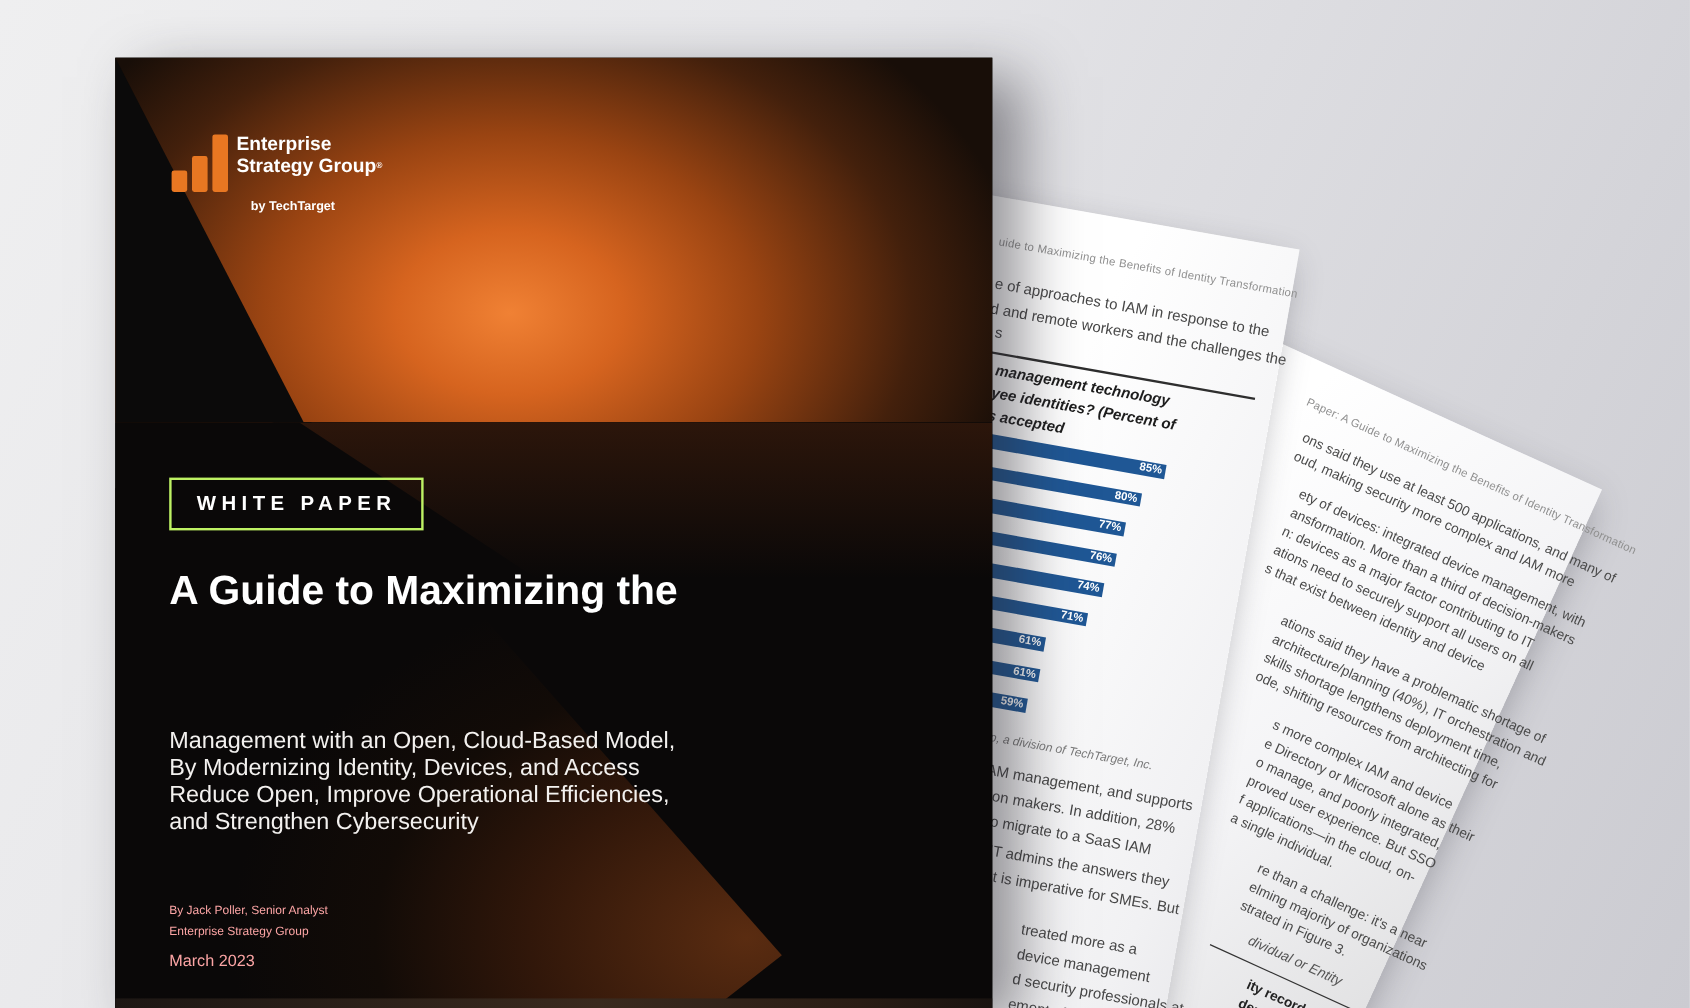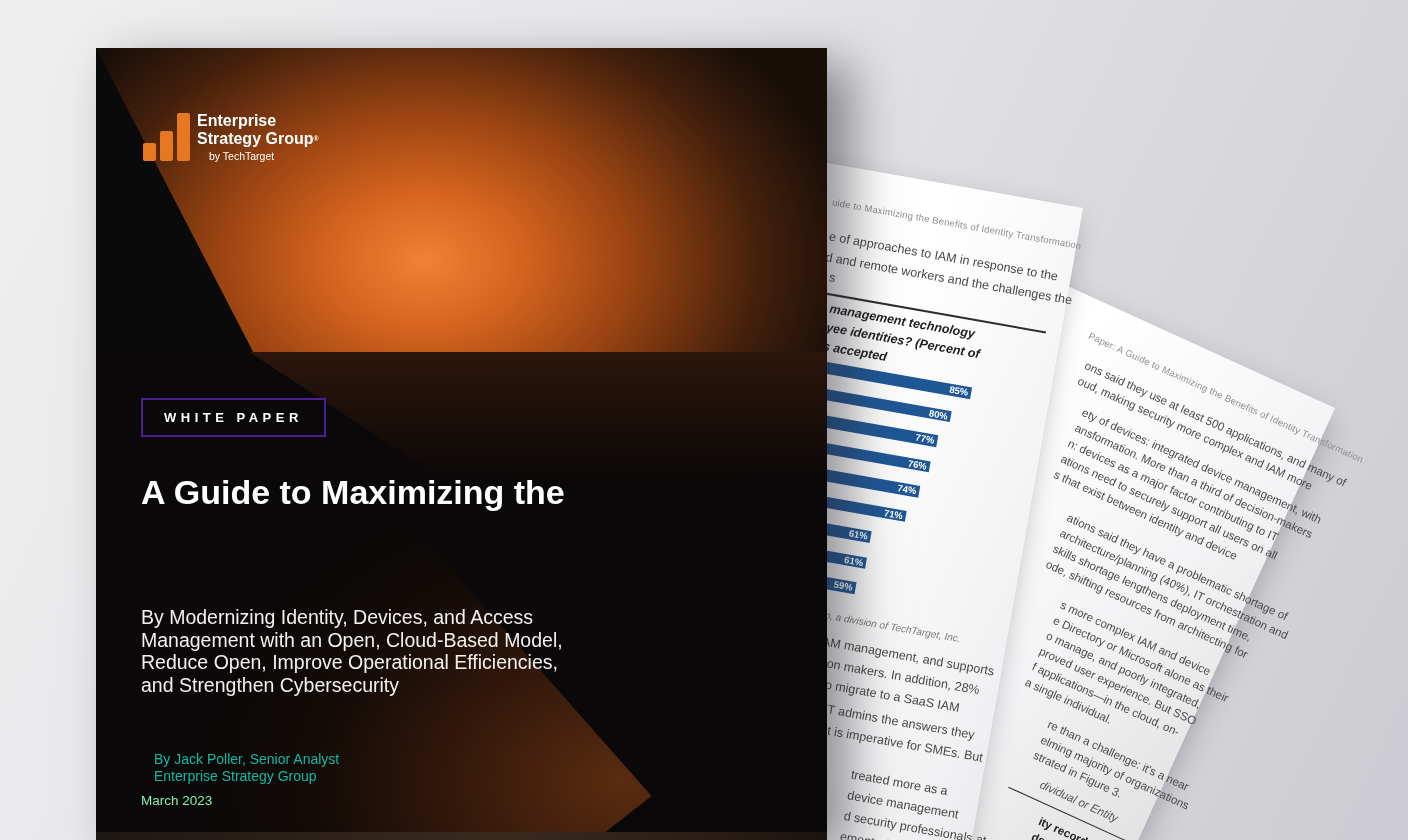--- a/index.html
+++ b/index.html
@@ -37,34 +37,34 @@
   #cover-bottom{position:absolute;left:0;top:304px;width:731px;height:488px;background:#0a0808;}
   #cover-bottom .glow{position:absolute;inset:0;
       background:radial-gradient(ellipse 430px 310px at 72% 88%,#5a2c11 0%,#31170a 42%,#120b07 72%,#0a0808 100%);
       clip-path:polygon(21.2% -2%,76% 91%,58% 112%,-30% 112%,-30% 30%);}
   #cover-bottom .seam-glow{position:absolute;left:0;top:0;width:731px;height:130px;
       background:linear-gradient(180deg,rgba(72,33,13,.55),rgba(0,0,0,0));
       clip-path:polygon(21% 0,100% 0,100% 100%,48% 100%);}
   #bottom-strip{position:absolute;left:0;bottom:0;width:731px;height:8px;
       background:linear-gradient(to right,#1d1714,#3a2a1e 55%,#2a1d15 85%,#191310);}
 
-  #logo{position:absolute;left:47px;top:64px;display:flex;align-items:center;gap:7px;}
+  #logo{position:absolute;left:47px;top:64px;display:flex;align-items:flex-start;gap:7px;}
   #logo .bars{display:flex;align-items:flex-end;gap:4px;}
   #logo .b{width:13px;background:#e87722;border-radius:2px;}
   #logo .b1{height:18px;} #logo .b2{height:30px;} #logo .b3{height:48px;}
   #logo .wordmark{color:#fff;line-height:17px;font-size:16px;font-weight:bold;padding-bottom:1px;}
   #logo .reg{font-size:7px;vertical-align:top;}
-  #logo .tt{font-size:10.5px;font-weight:normal;color:#fff;margin-top:2px;padding-left:12px;}
-
-  #wp-box{position:absolute;left:45px;top:350px;border:2px solid #4c1d95;color:#fff;
-      font-size:13px;font-weight:bold;letter-spacing:4.5px;padding:10px 21px;white-space:nowrap;}
+  #logo .tt{font-size:10.5px;font-weight:bold;color:#fff;margin-top:18px;padding-left:12px;}
+
+  #wp-box{position:absolute;left:45px;top:350px;border:2px solid #bef264;color:#fff;
+      font-size:17px;font-weight:bold;letter-spacing:4.5px;padding:10px 21px;white-space:nowrap;}
   #cover-title{position:absolute;left:45px;top:424px;color:#fff;font-size:34px;font-weight:bold;line-height:40px;}
   #cover-subtitle{position:absolute;left:45px;top:558px;color:#f3f1ef;font-size:19.5px;line-height:22.5px;}
-  #cover-byline{position:absolute;left:58px;top:703px;color:#14b8a6;font-size:14px;line-height:17px;}
-  #cover-date{position:absolute;left:45px;top:745px;color:#86efac;font-size:13.5px;}
+  #cover-byline{position:absolute;left:45px;top:703px;color:#fca5a5;font-size:10px;line-height:17px;}
+  #cover-date{position:absolute;left:45px;top:745px;color:#fca5a5;font-size:13.5px;}
   .nw{white-space:nowrap;}
 </style>
 </head>
 <body>
 
 <div id="stage">
 
   <div id="page2" class="page">
     <div class="blk hdr" style="left:306px;top:30px;">Paper: A Guide to Maximizing the Benefits of Identity Transformation</div>
     <div class="blk" style="left:315px;top:56px;">
@@ -189,22 +189,22 @@
       </div>
     </div>
 
     <div id="wp-box">WHITE PAPER</div>
 
     <div id="cover-title">
       <div class="nw">A Guide to Maximizing the</div>
     </div>
 
     <div id="cover-subtitle">
+      <div class="nw">Management with an Open, Cloud-Based Model,</div>
       <div class="nw">By Modernizing Identity, Devices, and Access</div>
-      <div class="nw">Management with an Open, Cloud-Based Model,</div>
       <div class="nw">Reduce Open, Improve Operational Efficiencies,</div>
       <div class="nw">and Strengthen Cybersecurity</div>
     </div>
 
     <div id="cover-byline">
       <div class="nw">By Jack Poller, Senior Analyst</div>
       <div class="nw">Enterprise Strategy Group</div>
     </div>
 
     <div id="cover-date" class="nw">March 2023</div>

